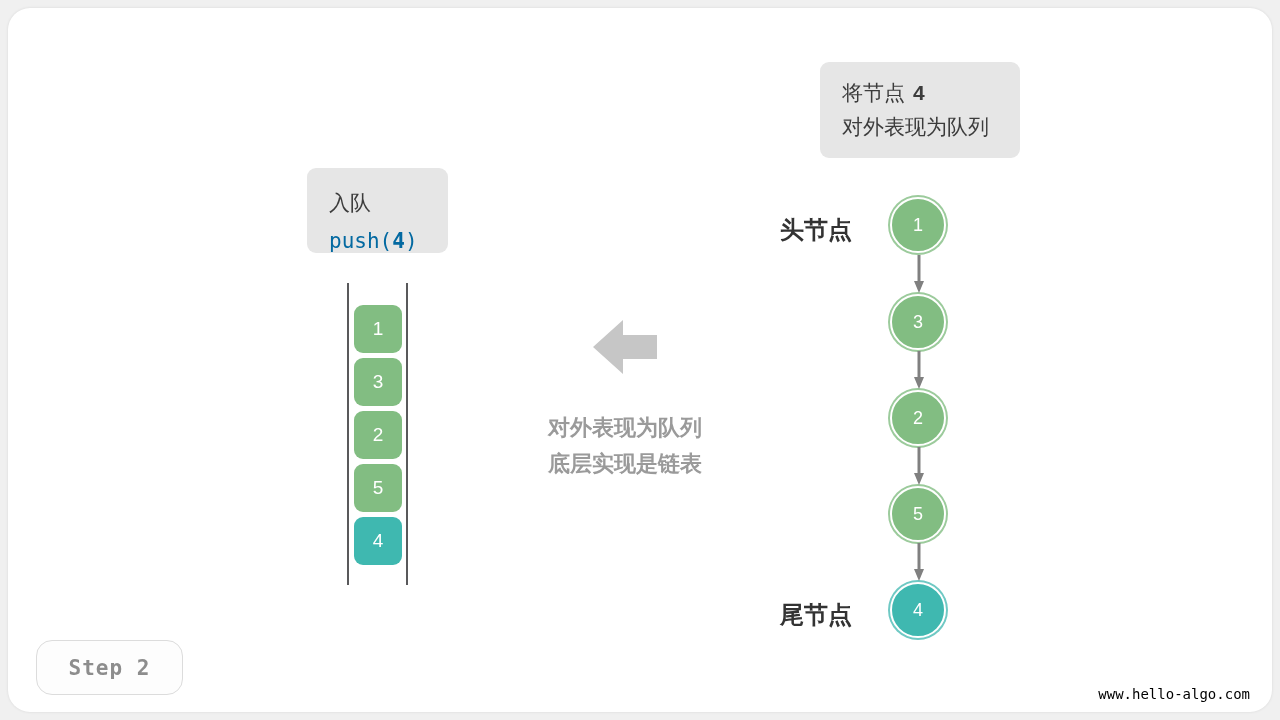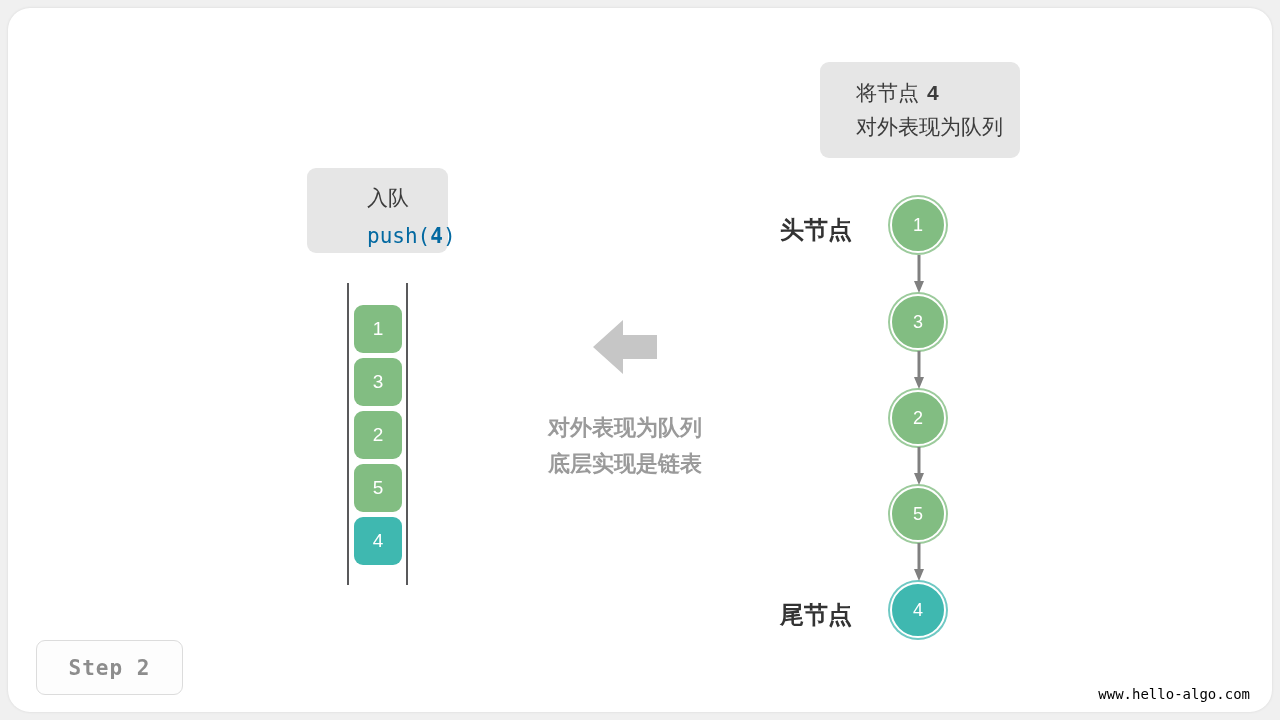--- a/index.html
+++ b/index.html
@@ -33,21 +33,21 @@
     box-shadow: 0 0 3px rgba(0,0,0,0.10);
   }
 
   
   .callout {
     position: absolute;
     background: #e6e6e6;
     border-radius: 9px;
     color: #2e2e2e;
     line-height: 1.55;
-    padding: 14px 36px;
+    padding: 14px 22px;
     box-sizing: border-box;
     white-space: nowrap;
   }
   .callout .cn {
     font-family: "Liberation Sans", sans-serif;
     font-size: 21px;
     color: #3c3c3c;
   }
   .callout .mono {
     font-family: "DejaVu Sans Mono", monospace;
@@ -58,21 +58,21 @@
     color: #2aa198;
     font-weight: bold;
   }
 
   #callout-push {
     left: 307px;
     top: 168px;
     width: 141px;
     height: 85px;
   }
-  #callout-push .line { height: 38px; display: flex; align-items: flex-start; margin-left: 24px; }
+  #callout-push .line { height: 38px; display: flex; align-items: flex-end; }
 
   #callout-append {
     left: 820px;
     top: 62px;
     width: 200px;
     height: 96px;
   }
   #callout-append .line { height: 34px; display: flex; align-items: center; }
 
   
@@ -174,21 +174,21 @@
   #label-tail { left: 0px;  top: 409px; }
 
   
   #step-badge {
     position: absolute;
     left: 36px;
     top: 640px;
     width: 145px;
     height: 53px;
     border: 1px solid #dcdcdc;
-    border-radius: 9px;
+    border-radius: 16px;
     background: #fdfdfd;
     color: #8d8d8d;
     font-family: "DejaVu Sans Mono", monospace;
     font-size: 21px;
     font-weight: bold;
     letter-spacing: 1px;
     display: flex;
     align-items: center;
     justify-content: center;
   }

